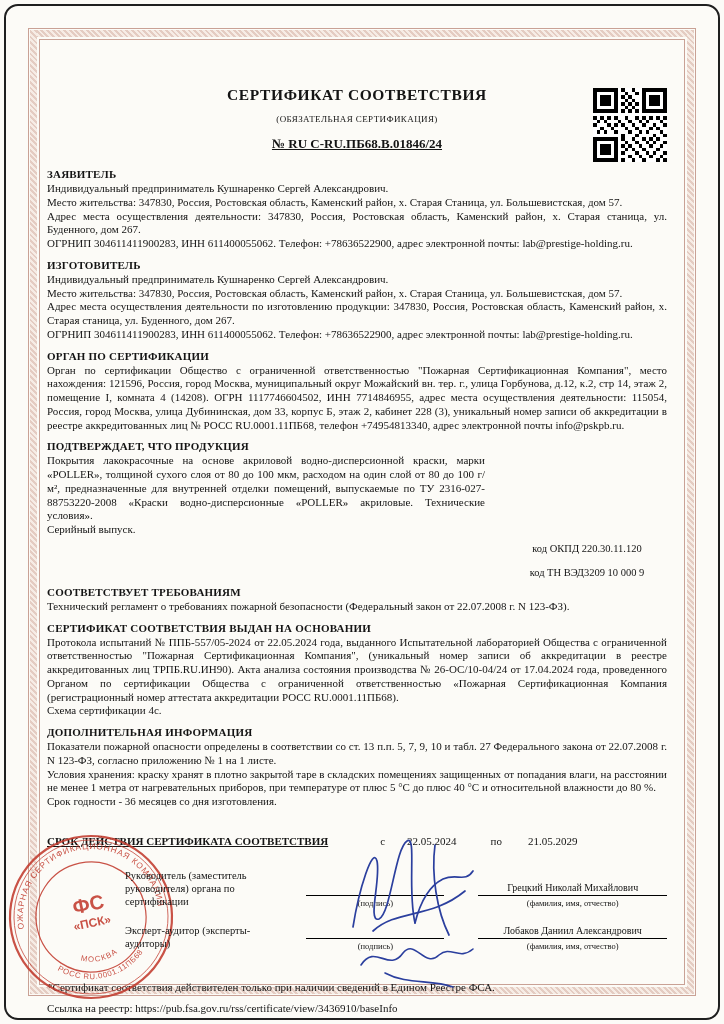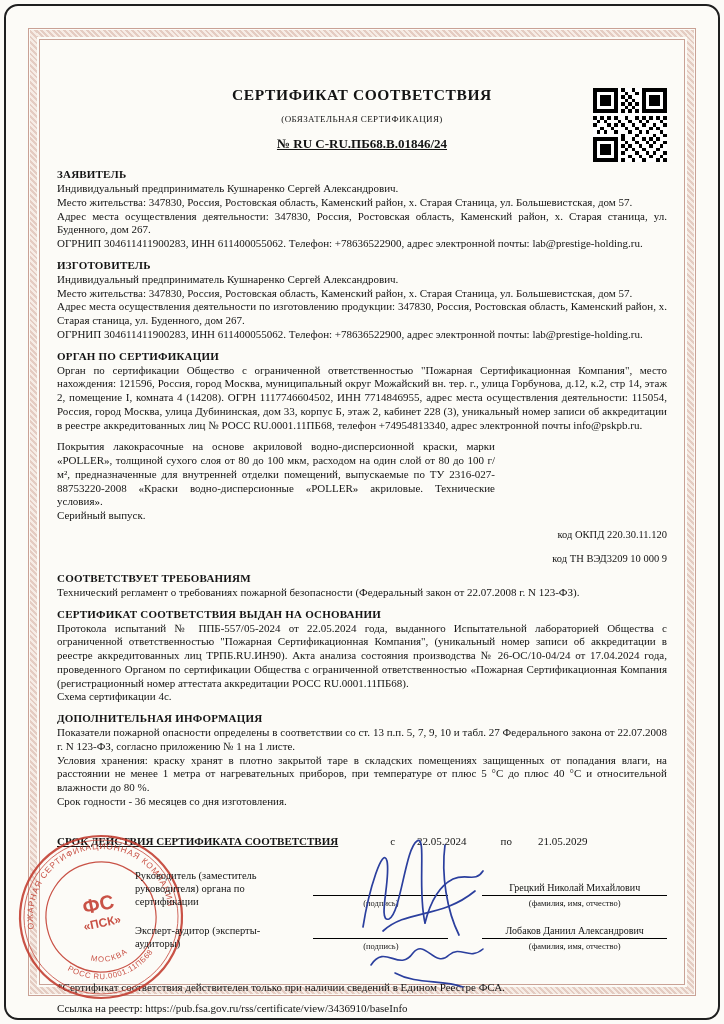--- a/index.html
+++ b/index.html
@@ -12,34 +12,34 @@
   .scan-edge { position:absolute; inset:4px; border:2px solid #1f1f1f; border-radius:14px; pointer-events:none; }
   
   .frame-outer { position:absolute; inset:28px; border:1px solid #c9a195; pointer-events:none; }
   .frame-inner { position:absolute; inset:39px; border:1px solid #c9a195; pointer-events:none; }
   .band { position:absolute; background:repeating-linear-gradient(45deg,#e4ccc2 0 2px,#f6ece5 2px 4px); pointer-events:none; }
   .band-top    { left:30px; right:30px; top:30px;    height:7px; }
   .band-bottom { left:30px; right:30px; bottom:30px; height:7px; }
   .band-left   { top:30px; bottom:30px; left:30px;   width:7px; }
   .band-right  { top:30px; bottom:30px; right:30px;  width:7px; }
 
-  .content { position:absolute; left:57px; right:57px; top:86px; }
+  .content { position:absolute; left:47px; right:57px; top:86px; }
 
   .title { text-align:center; font-weight:bold; font-size:15.5px; letter-spacing:0.6px; }
   .subtitle { text-align:center; font-size:9px; margin-top:10px; letter-spacing:0.4px; }
   .cert-number { text-align:center; font-weight:bold; font-size:13px; margin-top:12px; text-decoration:underline; }
 
   section { margin-top:8px; }
   .h { font-weight:bold; font-size:11px; letter-spacing:0.2px; margin-bottom:2px; }
   .p { font-size:11px; line-height:1.25; text-align:justify; }
 
   .product-flex { display:flex;flex-direction:column; }
   .product-left { width:438px; }
   .product-codes { margin-left:auto; width:160px; font-size:10.5px; padding-top:6px; }
-  .code-row { display:flex; justify-content:flex-end; }
+  .code-row { display:flex; justify-content:center; }
   .code-row.second { margin-top:13px; }
 
   .bottom { position:relative; }
   .validity { display:flex; align-items:baseline; margin-top:26px; font-size:11px; }
   .validity .vh { font-weight:bold;text-decoration:underline; }
   .validity .lab { margin-left:52px; }
   .validity .date { margin-left:22px; }
   .validity .lab2 { margin-left:34px; }
   .validity .date2 { margin-left:26px; }
 
@@ -109,20 +109,21 @@
       <div class="p">Адрес места осуществления деятельности по изготовлению продукции: 347830, Россия, Ростовская область, Каменский район, х. Старая станица, ул. Буденного, дом 267.</div>
       <div class="p">ОГРНИП 304611411900283, ИНН 611400055062. Телефон: +78636522900, адрес электронной почты: lab@prestige-holding.ru.</div>
     </section>
 
     <section>
       <div class="h">ОРГАН ПО СЕРТИФИКАЦИИ</div>
       <div class="p">Орган по сертификации Общество с ограниченной ответственностью "Пожарная Сертификационная Компания", место нахождения: 121596, Россия, город Москва, муниципальный округ Можайский вн. тер. г., улица Горбунова, д.12, к.2, стр 14, этаж 2, помещение I, комната 4 (14208). ОГРН 1117746604502, ИНН 7714846955, адрес места осуществления деятельности: 115054, Россия, город Москва, улица Дубининская, дом 33, корпус Б, этаж 2, кабинет 228 (3), уникальный номер записи об аккредитации в реестре аккредитованных лиц № РОСС RU.0001.11ПБ68, телефон +74954813340, адрес электронной почты info@pskpb.ru.</div>
     </section>
 
     <section>
+      <div class="h">ПОДТВЕРЖДАЕТ, ЧТО ПРОДУКЦИЯ</div>
       <div class="product-flex">
         <div class="product-left">
           <div class="p">Покрытия лакокрасочные на основе акриловой водно-дисперсионной краски, марки «POLLER», толщиной сухого слоя от 80 до 100 мкм, расходом на один слой от 80 до 100 г/м², предназначенные для внутренней отделки помещений, выпускаемые по ТУ 2316-027-88753220-2008 «Краски водно-дисперсионные «POLLER» акриловые. Технические условия».</div>
           <div class="p">Серийный выпуск.</div>
         </div>
         <div class="product-codes">
           <div class="code-row">
             <span>код ОКПД 2</span>
             <span>20.30.11.120</span>
           </div>

